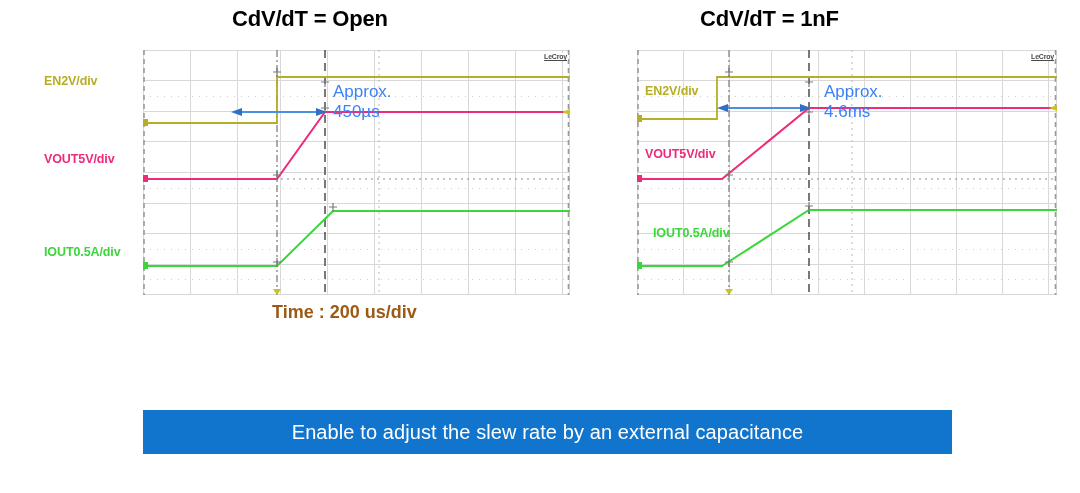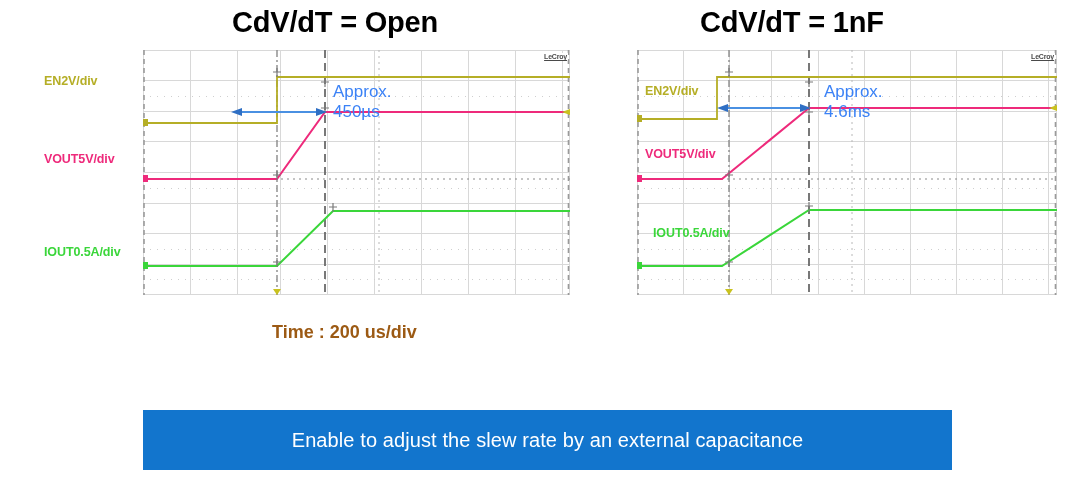--- a/index.html
+++ b/index.html
@@ -20,21 +20,21 @@
   .slide {
     position: absolute;
     inset: 0;
     background: #ffffff;
   }
 
   
   .panel-title {
     position: absolute;
     top: 6px;
-    font-size: 29px;
+    font-size: 22px;
     font-weight: bold;
     color: #000000;
     letter-spacing: -0.2px;
     white-space: nowrap;
   }
   #title-left  { left: 232px; }
   #title-right { left: 700px; }
 
   
   .scope {
@@ -101,32 +101,31 @@
   #approx-left  { left: 333px; top: 82px; }
   #approx-right { left: 824px; top: 82px; }
 
   
   .timebase {
     position: absolute;
     font-size: 18px;
     font-weight: bold;
     color: #9c5a14;
     white-space: nowrap;
-    margin-top: 20px;
   }
   #time-left  { left: 272px; top: 302px; }
   #time-right { left: 772px; top: 302px; }
 
   
   #banner {
     position: absolute;
     left: 143px;
     top: 410px;
     width: 809px;
-    height: 60px;
+    height: 44px;
     background: #1275cd;
     display: flex;
     align-items: center;
     justify-content: center;
   }
   #banner-text {
     font-size: 20px;
     color: #ffffff;
     letter-spacing: 0.1px;
     white-space: nowrap;

